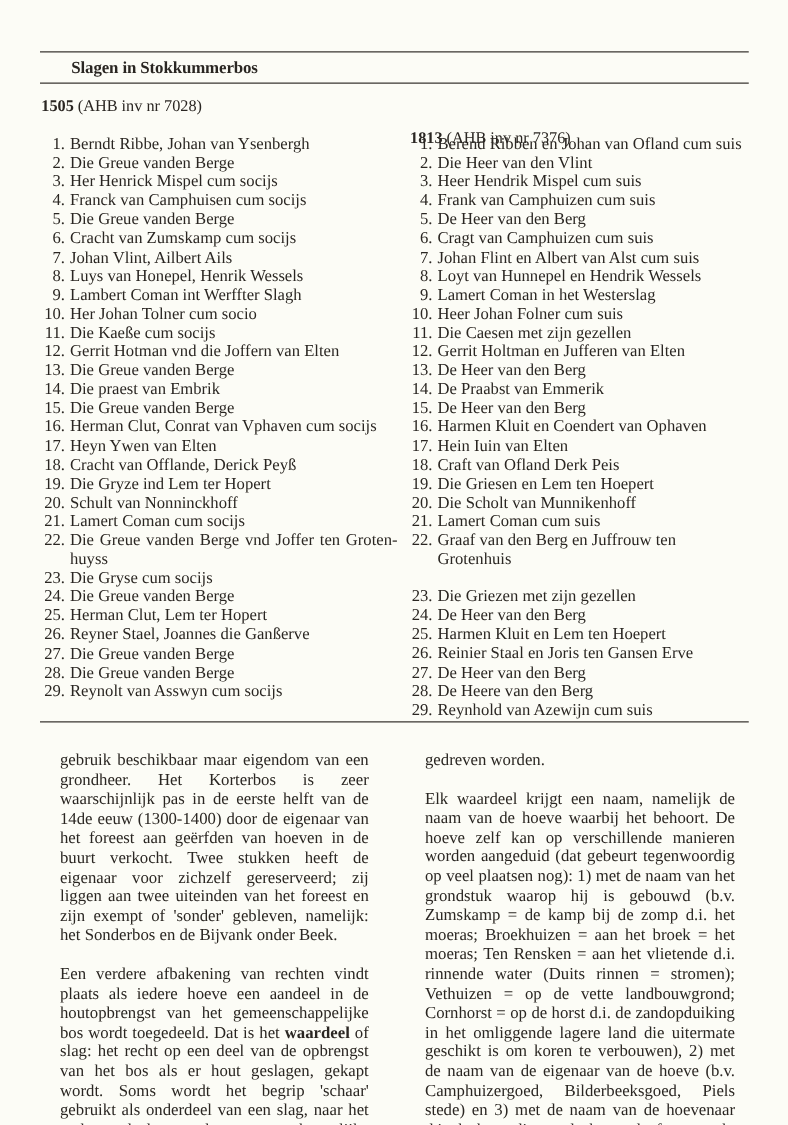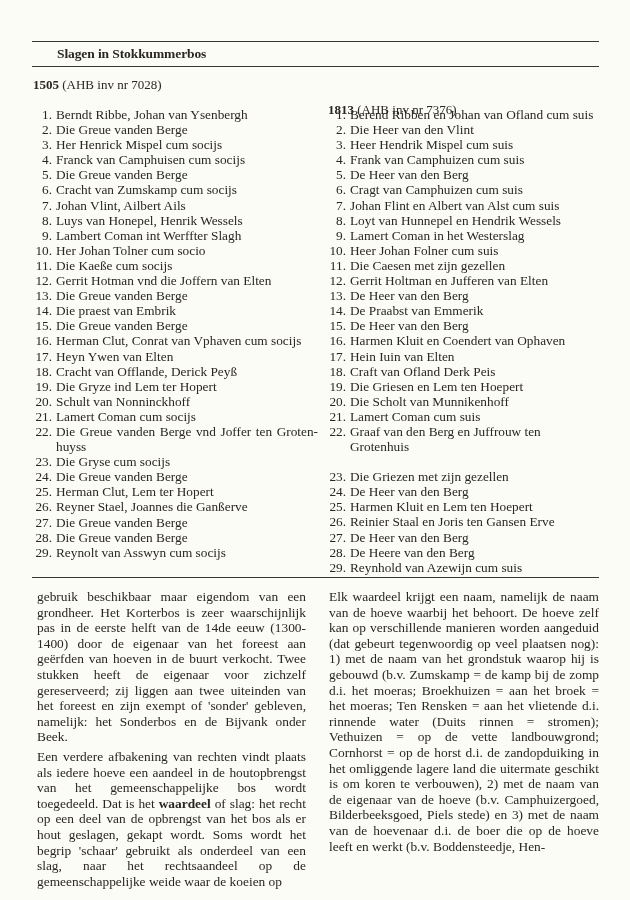--- a/index.html
+++ b/index.html
@@ -33,21 +33,21 @@
   .list li .name { white-space: normal; }
   .list.left li .name { width: 262px; text-align: justify; text-align-last: left; }
   .list.right li .name { width: 255px; }
   .list li.gap { margin-top: 15px; }
   .body-col {
     position: absolute; top: 585px; width: 277px;
     font-size: 13.4px; line-height: 15.6px; text-align: justify; hyphens: none;
   }
   .body-col.left { left: 1px; }
   .body-col.right { left: 293px; width: 278px; }
-  .body-col p { margin: 4px; }
+  .body-col p { margin: 15px; }
   .page-number { display: block; }
 </style>
 </head>
 <body>
 
 <div class="page">
   <div class="rule r1"></div>
   <div class="section-title">Slagen in Stokkummerbos</div>
   <div class="rule r2"></div>
 
@@ -297,15 +297,16 @@
       </li>
     </ol>
 
   <div class="rule r3"></div>
 
   <div class="body-col left">
     <p>gebruik beschikbaar maar eigendom van een grondheer. Het Korterbos is zeer waarschijnlijk pas in de eerste helft van de 14de eeuw (1300-1400) door de eigenaar van het foreest aan geërfden van hoeven in de buurt verkocht. Twee stukken heeft de eigenaar voor zichzelf gereserveerd; zij liggen aan twee uiteinden van het foreest en zijn exempt of 'sonder' gebleven, namelijk: het Sonderbos en de Bijvank onder Beek.</p>
     <p><span>Een verdere afbakening van rechten vindt plaats als iedere hoeve een aandeel in de houtopbrengst van het gemeenschappelijke bos wordt toegedeeld. Dat is het </span><b>waardeel</b><span> of slag: het recht op een deel van de opbrengst van het bos als er hout geslagen, gekapt wordt. Soms wordt het begrip 'schaar' gebruikt als onderdeel van een slag, naar het rechtsaandeel op de gemeenschappelijke weide waar de koeien op</span></p>
   </div>
   <div class="body-col right">
+    <p>gedreven worden.</p>
     <p>Elk waardeel krijgt een naam, namelijk de naam van de hoeve waarbij het behoort. De hoeve zelf kan op verschillende manieren worden aangeduid (dat gebeurt tegenwoordig op veel plaatsen nog): 1) met de naam van het grondstuk waarop hij is gebouwd (b.v. Zumskamp = de kamp bij de zomp d.i. het moeras; Broekhuizen = aan het broek = het moeras; Ten Rensken = aan het vlietende d.i. rinnende water (Duits rinnen = stromen); Vethuizen = op de vette landbouwgrond; Cornhorst = op de horst d.i. de zandopduiking in het omliggende lagere land die uitermate geschikt is om koren te verbouwen), 2) met de naam van de eigenaar van de hoeve (b.v. Camphuizergoed, Bilderbeeksgoed, Piels stede) en 3) met de naam van de hoevenaar d.i. de boer die op de hoeve leeft en werkt (b.v. Boddensteedje, Hen-</p>
   </div>
 </div>
 
 </body></html>

